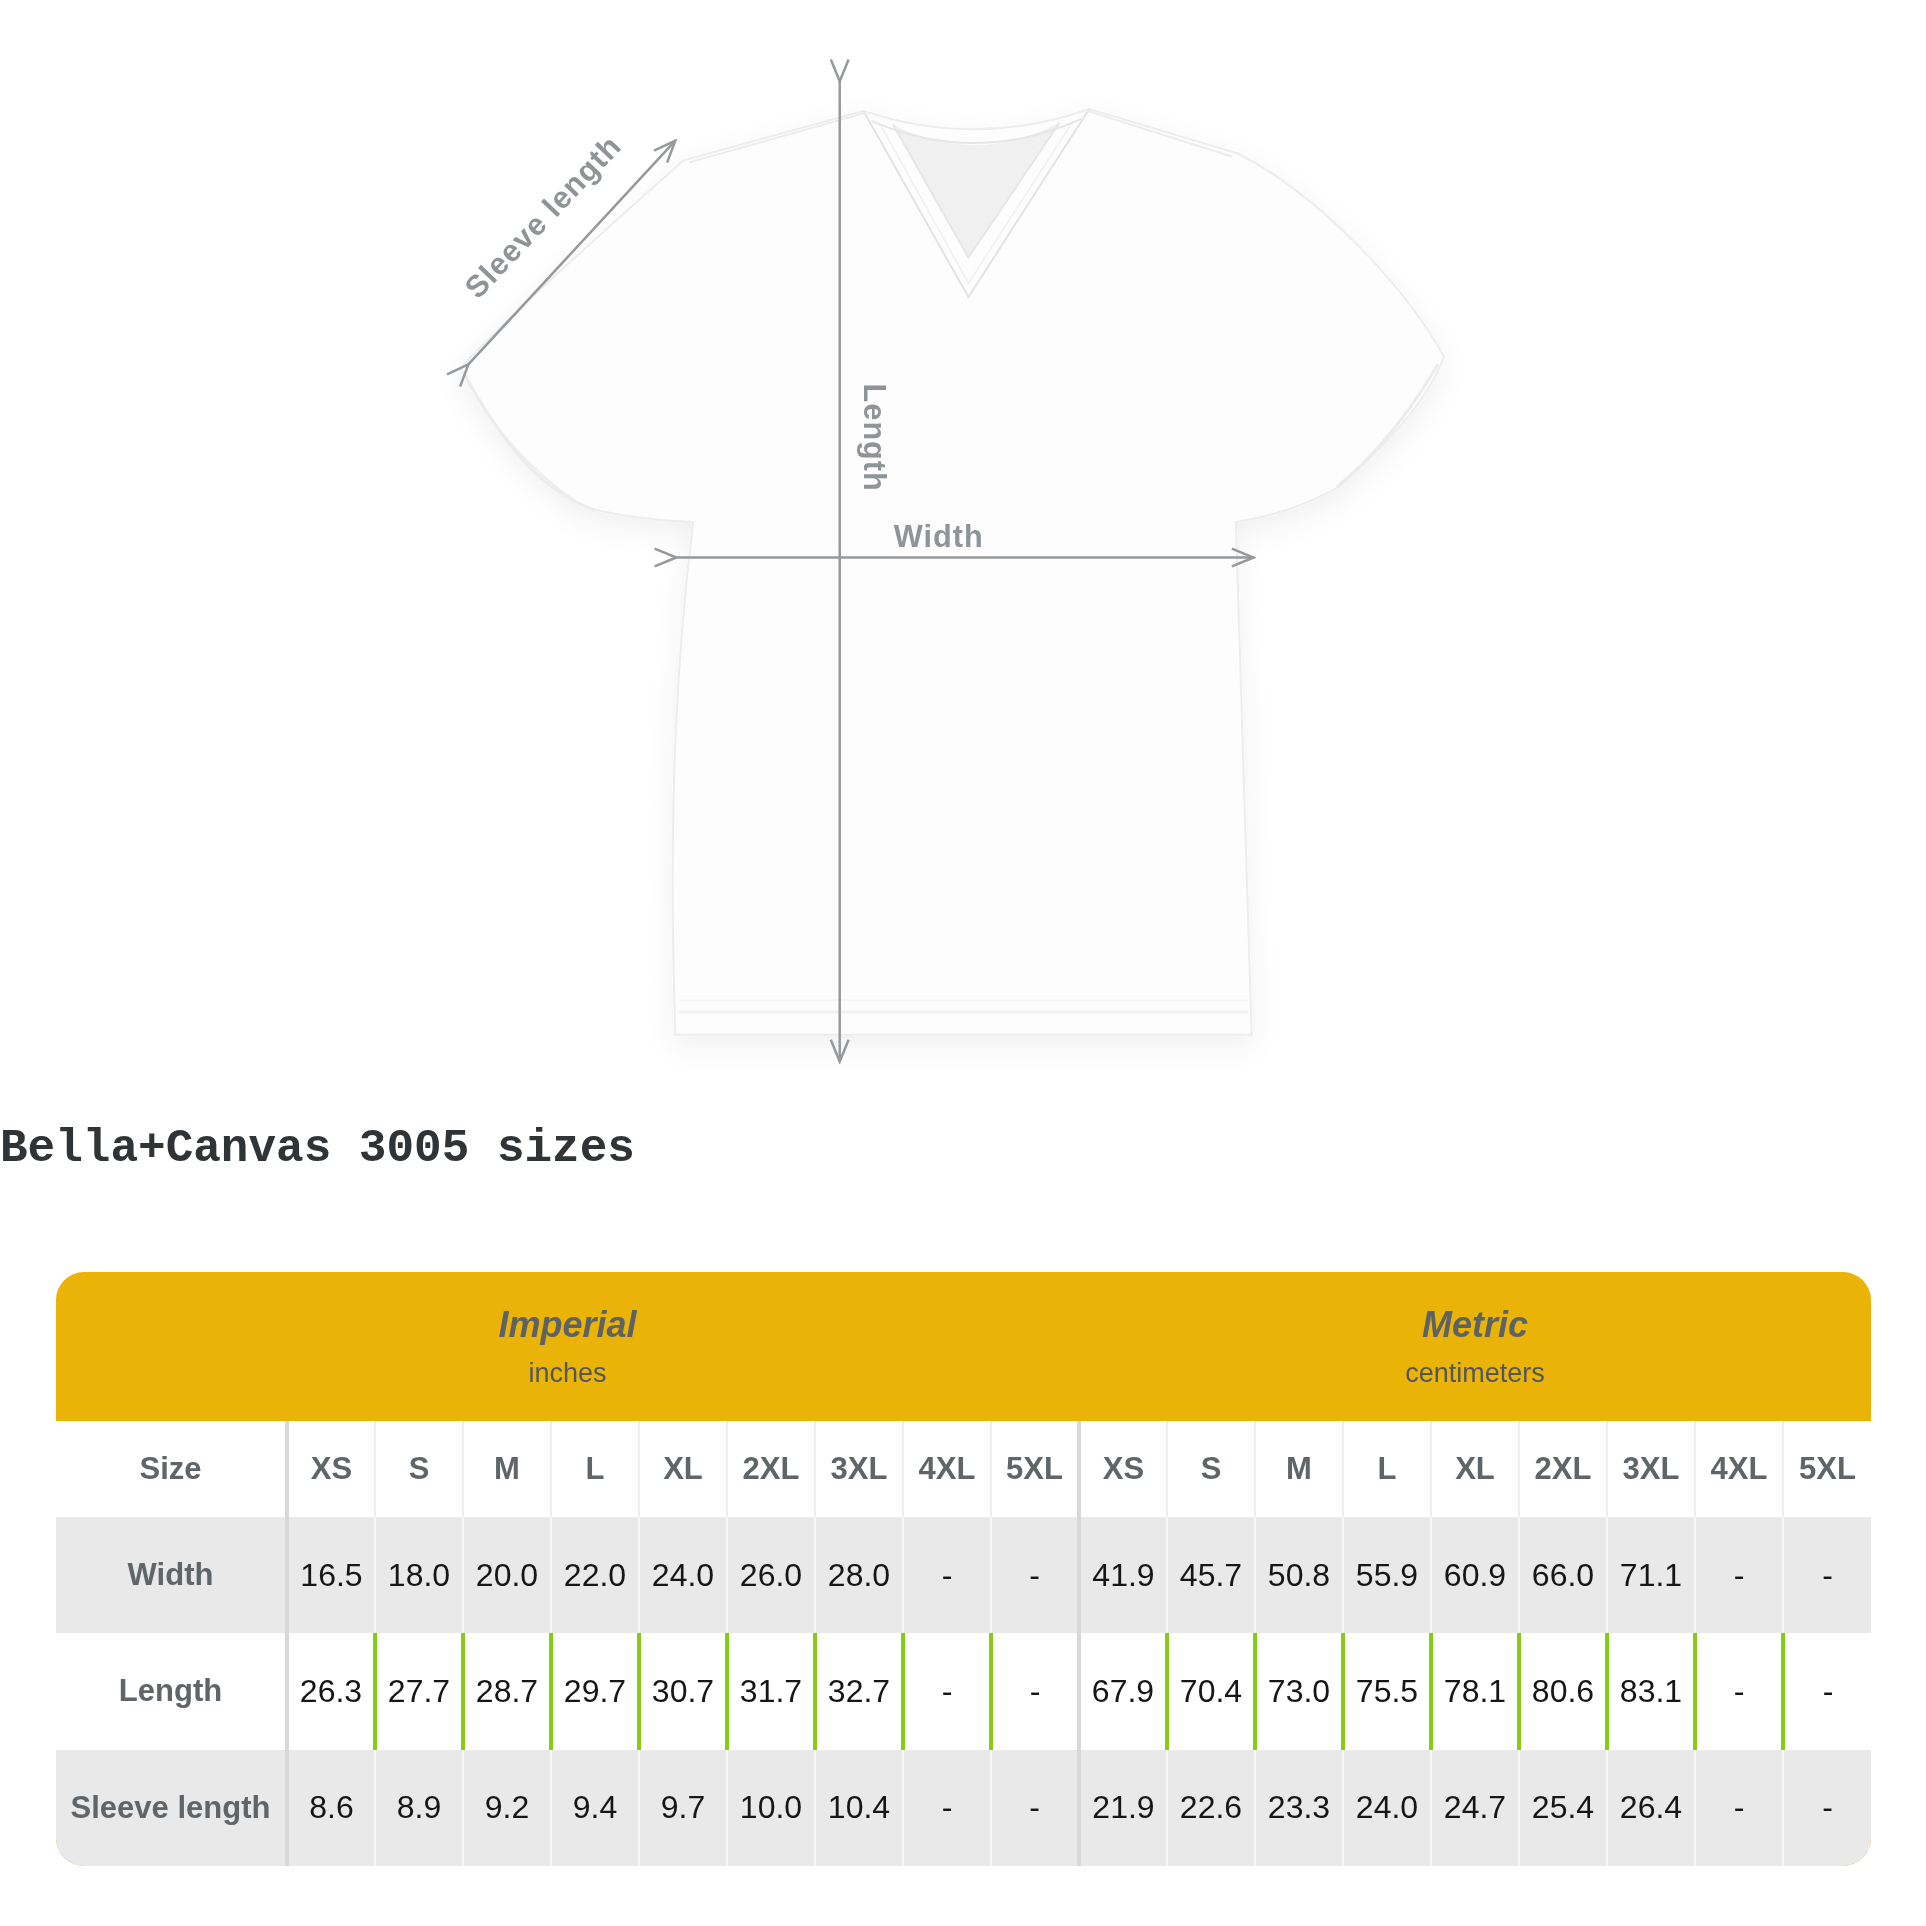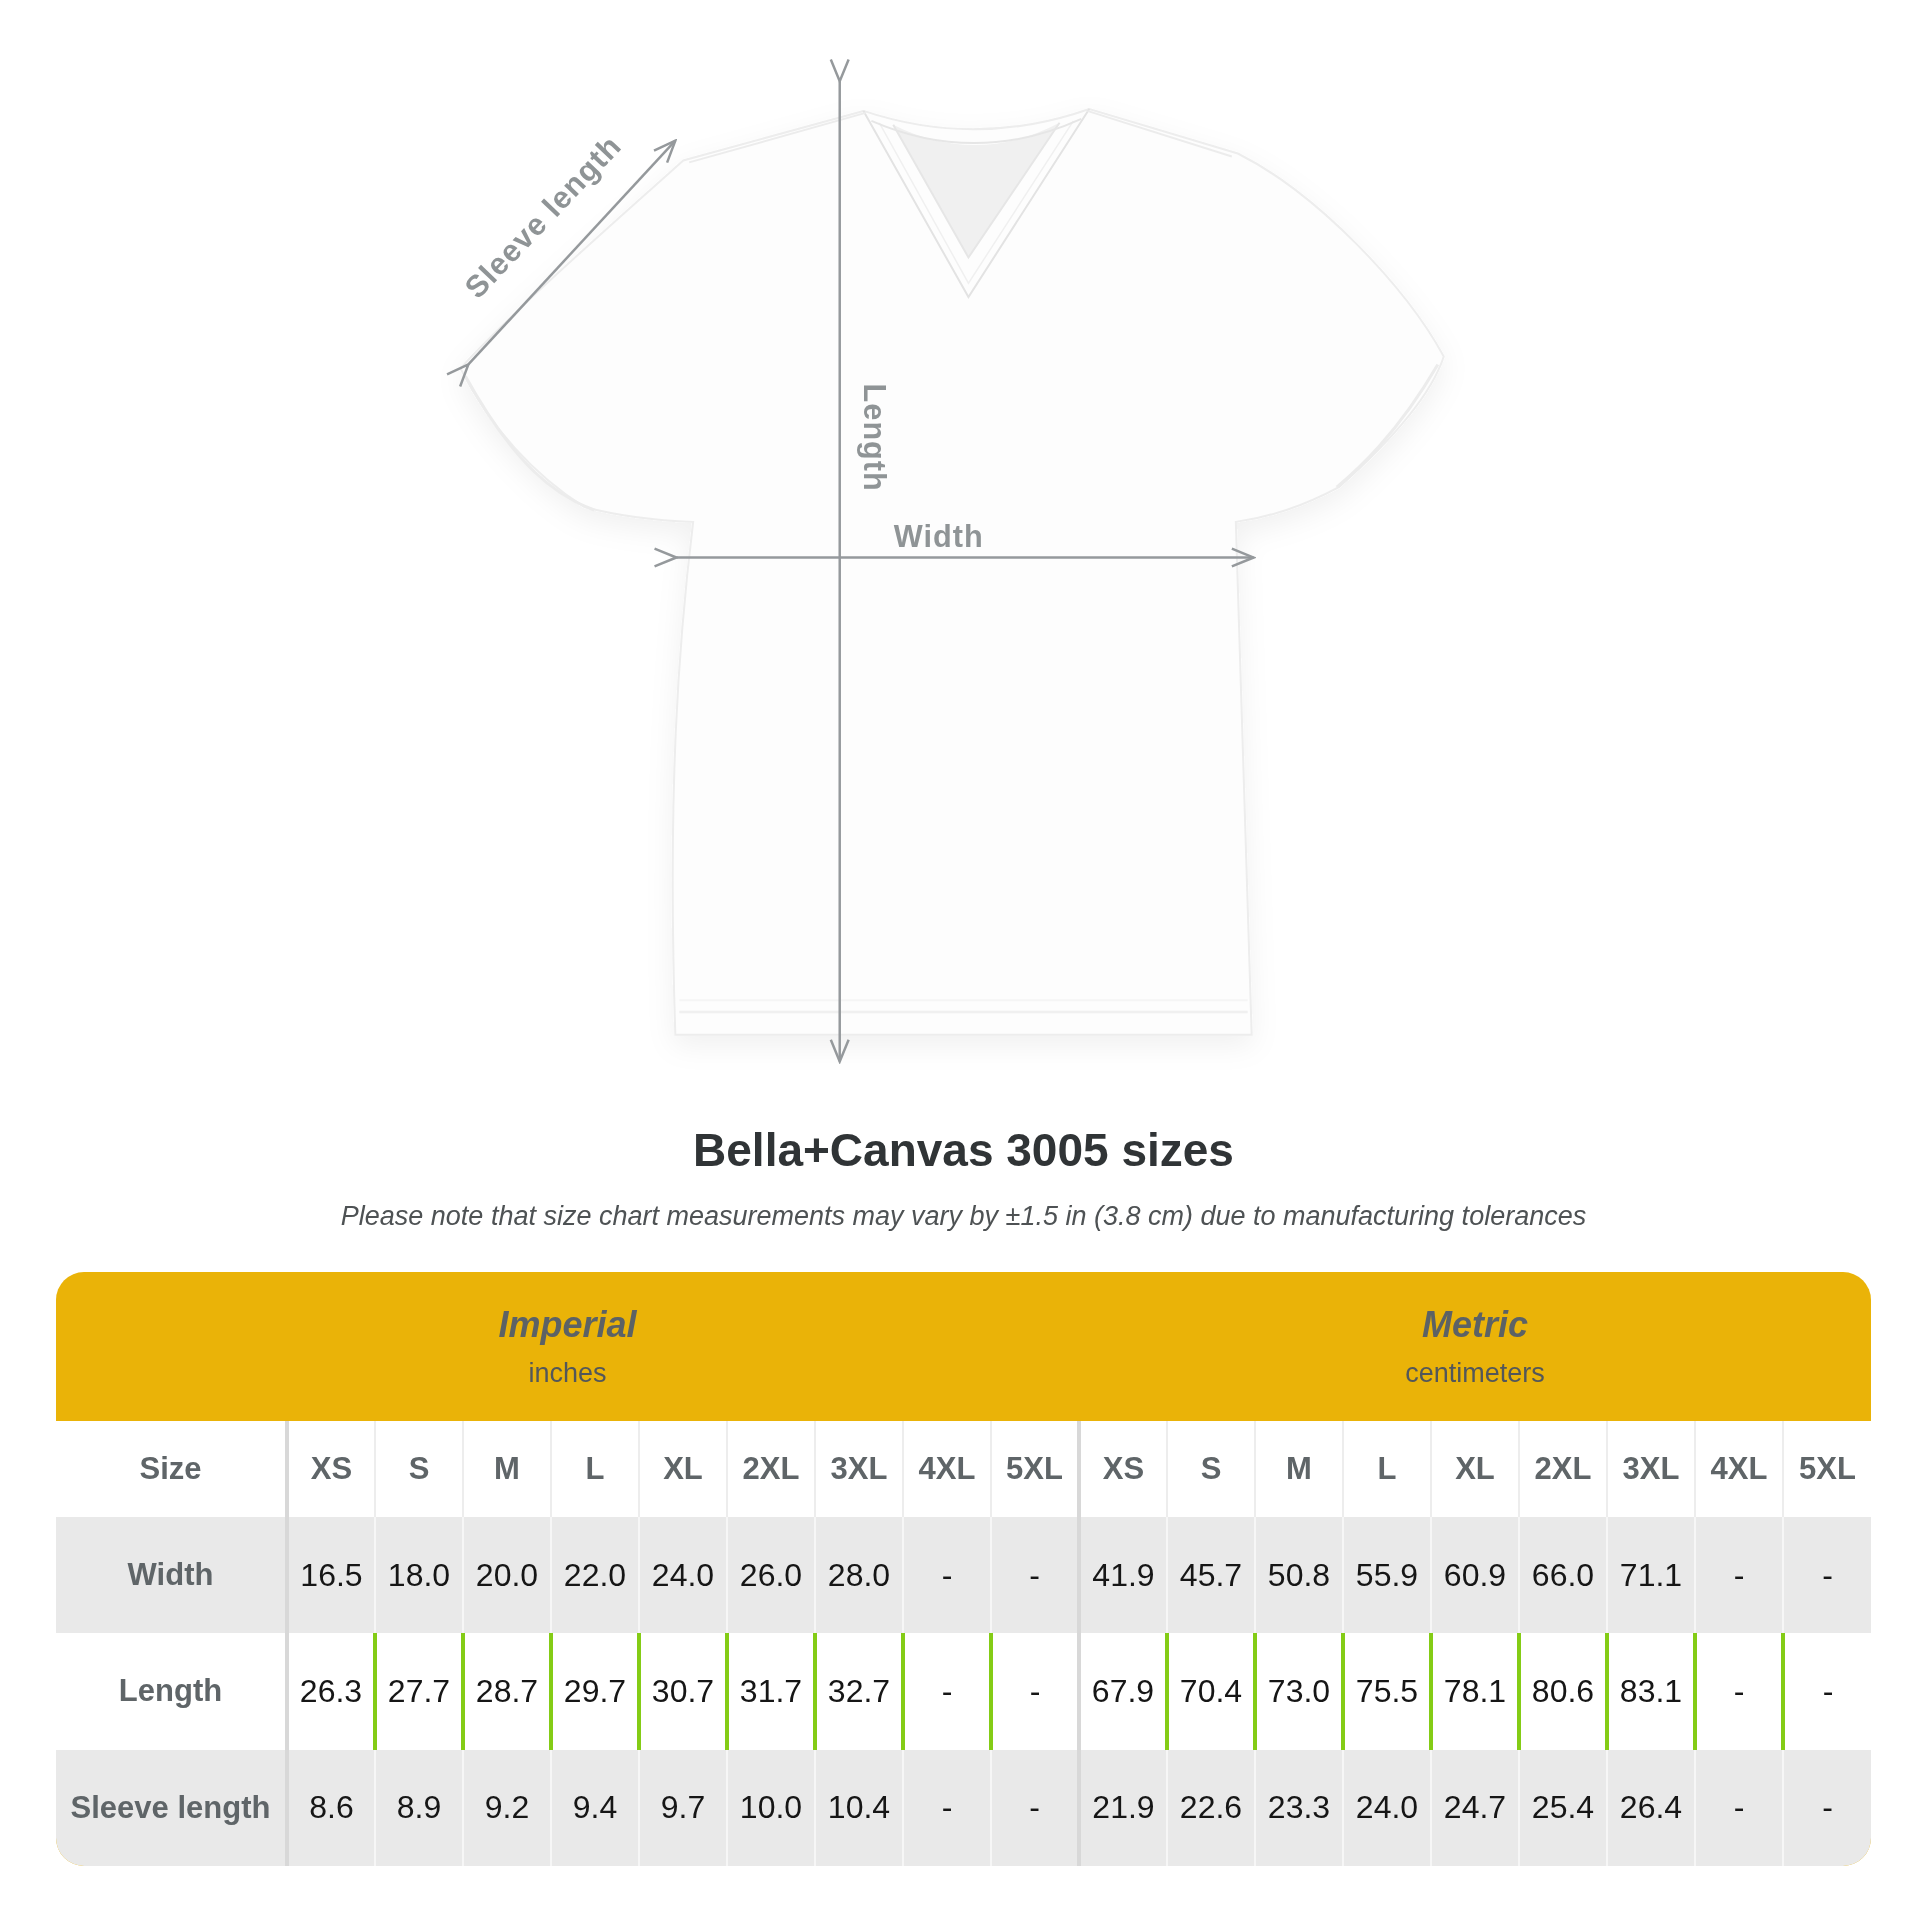--- a/index.html
+++ b/index.html
@@ -4,21 +4,21 @@
 <style>
   html,body{margin:0;padding:0;background:#ffffff;}
   .canvas{
     position:relative;width:1927px;height:1927px;background:#ffffff;
     font-family:"Liberation Sans","DejaVu Sans",sans-serif;overflow:hidden;
   }
   
   .shirt-wrap{position:absolute;left:0;top:0;width:1927px;height:1119px;}
   .meas-label{fill:#8f9496;font-weight:bold;font-size:31px;letter-spacing:1px;}
   
-  .title-block{position:absolute;left:0;top:1123px;width:100%;text-align:center;}
+  .title-block{position:absolute;left:0;top:1123px;width:100%;text-align:left;font-family:Liberation Mono, monospace;}
   .chart-title{font-size:46px;font-weight:bold;color:#303436;margin:0;}
   .chart-subtitle{font-size:27px;font-style:italic;color:#4e5254;margin:24px 0 0 0;}
   
   .table-card{
     position:absolute;left:56px;top:1272px;width:1815px;height:594px;
     background:#eab308;border-radius:28px;overflow:hidden;
   }
   table.size-table{border-collapse:collapse;table-layout:fixed;width:100%;height:100%;}
   col.size-col{width:231px;}
   tr.r-ghead{height:146px;}
@@ -90,21 +90,20 @@
       <line x1="473" y1="368" x2="682" y2="142" stroke="#95999c" stroke-width="2.5" marker-start="url(#mArr)" marker-end="url(#mArr)"></line>
 
       <text class="meas-label" transform="translate(556,226) rotate(-46.5)" text-anchor="middle">Sleeve length</text>
       <text class="meas-label" transform="translate(873,442) rotate(90)" text-anchor="middle">Length</text>
       <text class="meas-label" x="948" y="552" text-anchor="middle">Width</text>
     </svg>
   </div>
 
   <div class="title-block">
     <h1 class="chart-title">Bella+Canvas 3005 sizes</h1>
-    <p class="chart-subtitle">Please note that size chart measurements may vary by ±1.5 in (3.8 cm) due to manufacturing tolerances</p>
   </div>
 
   <div class="table-card">
     <table class="size-table">
       <colgroup>
         <col class="size-col">
         <col>
           <col>
           <col>
           <col>

